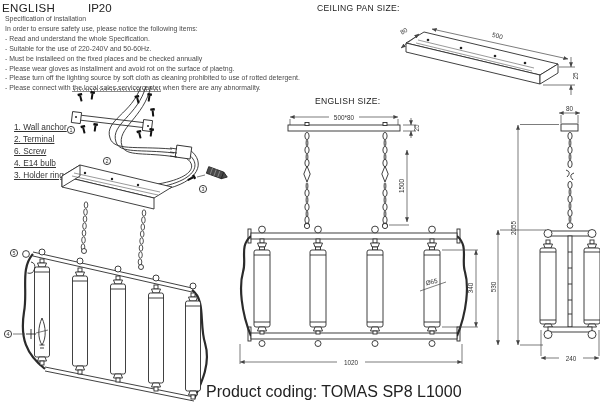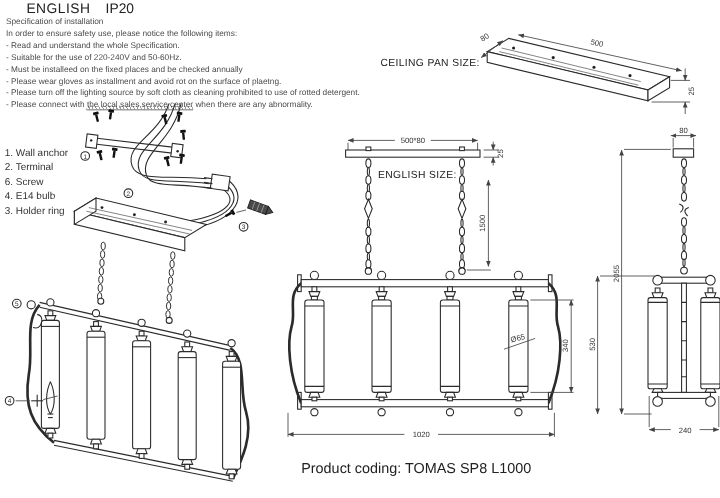--- a/index.html
+++ b/index.html
@@ -1,28 +1,28 @@
 <!DOCTYPE html>
 <html><head>
 <meta charset="utf-8">
 <style>
   html,body{margin:0;padding:0;background:#fff;}
   .page{position:relative;width:600px;height:415px;background:#fff;overflow:hidden;
         font-family:"Liberation Sans",sans-serif;color:#333;}
   .abs{position:absolute;}
-  .h-lang{left:22px;top:2px;font-size:11.5px;letter-spacing:.4px;color:#222;}
+  .h-lang{left:2px;top:2px;font-size:11.5px;letter-spacing:.4px;color:#222;}
   .h-ip{left:88px;top:2px;font-size:11.5px;color:#222;text-align:center;}
   .spec{left:5px;top:14px;width:335px;font-size:6.9px;line-height:9.9px;color:#4a4a4a;}
   .spec .u{border-bottom:1px solid #8a8a8a;
      background:repeating-linear-gradient(65deg,#9a9a9a 0 .8px,transparent .8px 2.6px) bottom/100% 3.5px no-repeat;}
-  .parts{left:4px;top:122px;font-size:8.3px;line-height:11.9px;color:#333;}
-  .sec-title{font-size:8.6px;color:#222;letter-spacing:.3px;z-index:2;margin-top:44px;}
+  .parts{left:14px;top:122px;font-size:8.3px;line-height:11.9px;color:#333;text-decoration:underline;}
+  .sec-title{font-size:8.6px;color:#222;letter-spacing:.3px;z-index:2;}
   .t-pan{left:317px;top:3px;}
   .t-fix{left:315px;top:96px;}
-  .product{left:206px;top:383px;font-size:12px;color:#222;z-index:3;margin-left:45px;}
+  .product{left:206px;top:383px;font-size:16px;color:#222;z-index:3;}
   svg{position:absolute;font-family:"Liberation Sans",sans-serif;}
   svg text{fill:#333;}
   .ln{stroke:#2b2b2b;stroke-width:.9;fill:none;}
   .lnf{stroke:#2b2b2b;stroke-width:.9;fill:#fff;}
   .thin{stroke:#555;stroke-width:.6;fill:none;}
   .dim{stroke:#444;stroke-width:.7;fill:none;}
   .dt{font-size:6.4px;}
   .co{font-size:5.4px;}
 </style>
 </head>

